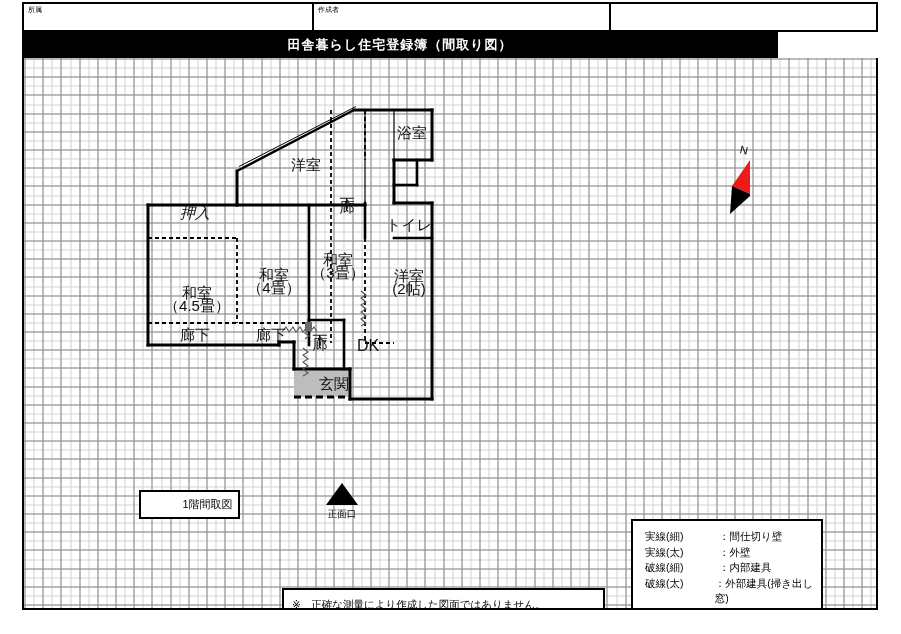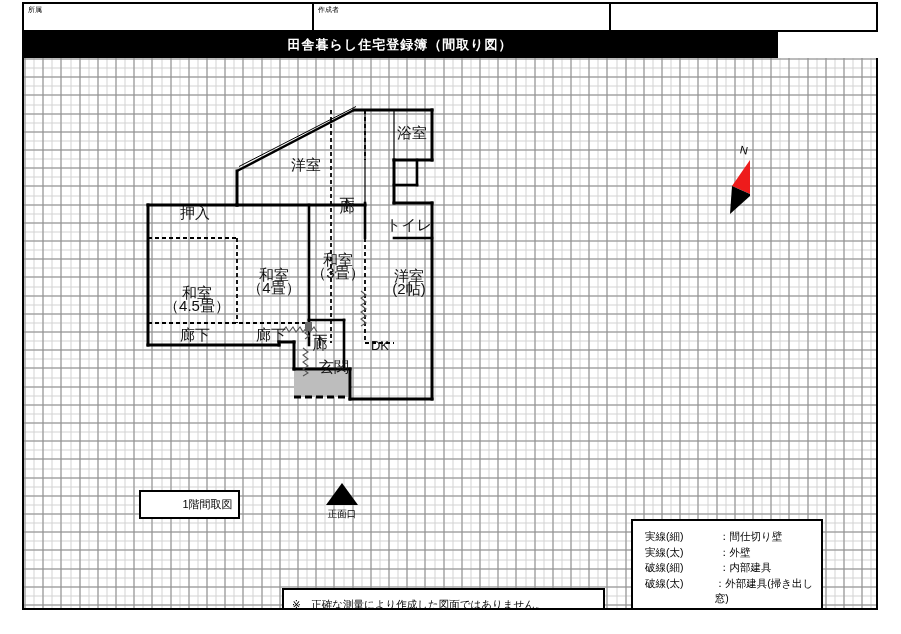--- a/index.html
+++ b/index.html
@@ -194,38 +194,38 @@
           <path d="M281 269 l4 3 l-4 3 l4 3 l-4 3"></path>
         </g>
 
         <rect x="281" y="264" width="7" height="9" fill="#6a6a6a"></rect>
       </svg>
 
       <div class="rlabel" style="left:252px;top:100px;width:60px;"><span>洋室</span></div>
       <div class="rlabel" style="left:358px;top:68px;width:60px;"><span>浴室</span></div>
       <div class="rlabel vert" style="left:318px;top:128px;"><span>廊下</span></div>
       <div class="rlabel" style="left:358px;top:152px;width:54px;margin-top:8px;"><span>トイレ</span></div>
-      <div class="rlabel" style="left:138px;top:148px;width:66px;"><span>押入</span></div>
+      <div class="rlabel" style="left:138px;top:148px;width:66px;font-style:italic;"><span>押入</span></div>
       <div class="rlabel" style="left:218px;top:184px;width:64px;">
         <div>和室</div><div>（4畳）</div>
       </div>
       <div class="rlabel" style="left:284px;top:169px;width:60px;">
         <div>和室</div><div>（3畳）</div>
       </div>
       <div class="rlabel" style="left:356px;top:185px;width:58px;">
         <div>洋室</div><div>(2帖)</div>
       </div>
       <div class="rlabel" style="left:137px;top:202px;width:72px;">
         <div>和室</div><div>（4.5畳）</div>
       </div>
       <div class="rlabel" style="left:140px;top:270px;width:62px;"><span>廊下</span></div>
       <div class="rlabel" style="left:216px;top:270px;width:62px;"><span>廊下</span></div>
       <div class="rlabel vert" style="left:291px;top:265px;"><span>廊下</span></div>
-      <div class="rlabel" style="left:336px;top:281px;width:40px;font-size:13px;"><span>DK</span></div>
-      <div class="rlabel" style="left:284px;top:302px;width:52px;"><span>玄関</span></div>
+      <div class="rlabel" style="left:324px;top:281px;width:40px;font-size:16px;"><span>DK</span></div>
+      <div class="rlabel" style="left:284px;top:319px;width:52px;"><span>玄関</span></div>
     </div>
 
     <div class="compass">
       <div class="nlab">N</div>
       <svg width="44" height="76" viewBox="0 0 44 76">
         <polygon points="26,14 26,48 8,40" fill="#ee1b1b"></polygon>
         <polygon points="26,48 26,50 6,68 8,40" fill="#000000"></polygon>
       </svg>
     </div>
 

